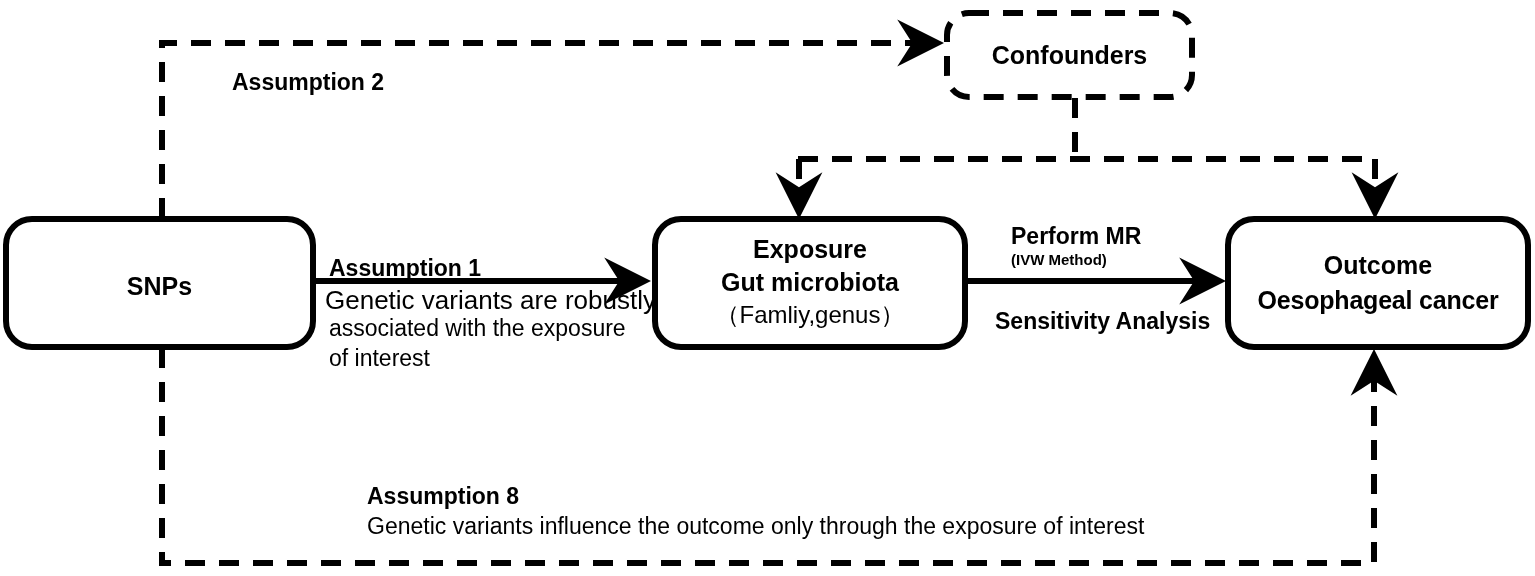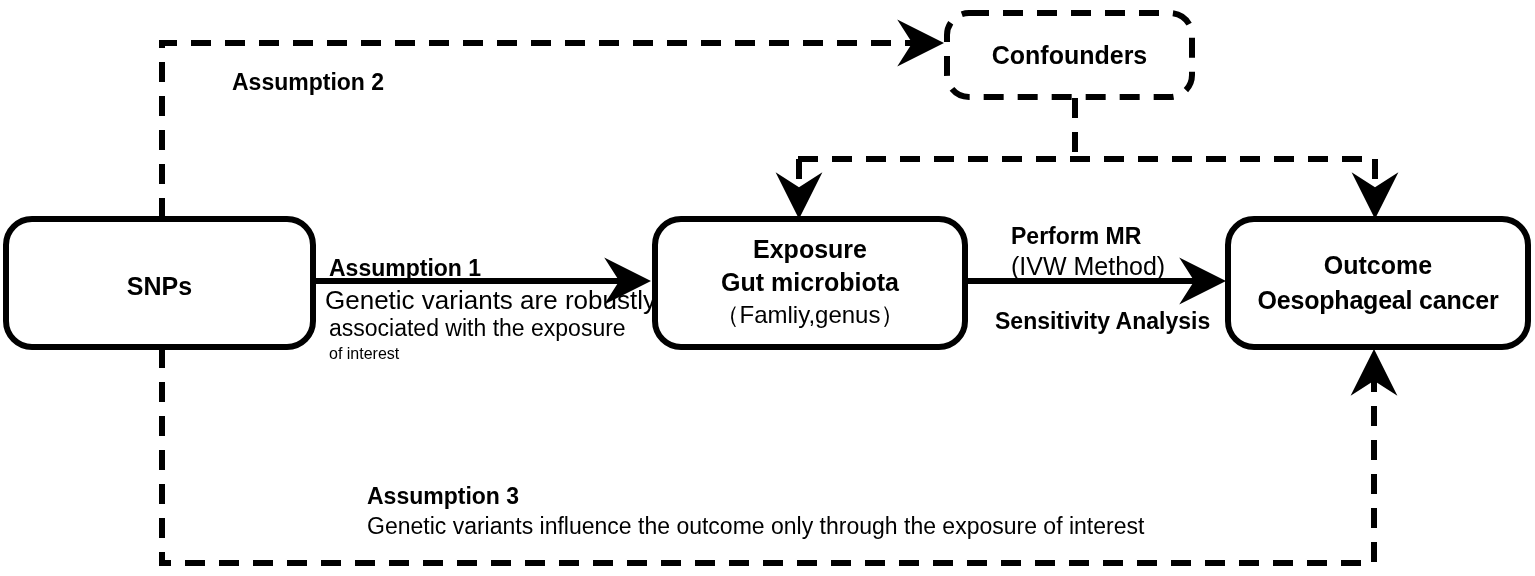--- a/index.html
+++ b/index.html
@@ -103,23 +103,23 @@
 
   <div class="node-box" style="left:947px; top:13px; width:245px; height:84px;">
     <div class="boxtext" style="font-size:25px;">Confounders</div>
   </div>
 
   <div class="lbl bold" style="left:232px; top:68px; font-size:23px;">Assumption 2</div>
 
   <div class="lbl bold" style="left:329px; top:254px; font-size:23px;">Assumption 1</div>
   <div class="lbl" style="left:325px; top:284px; font-size:26px;">Genetic variants are robustly</div>
   <div class="lbl" style="left:329px; top:314px; font-size:23px;">associated with the exposure</div>
-  <div class="lbl" style="left:329px; top:344px; font-size:16px;">of interest</div>
+  <div class="lbl" style="left:329px; top:344px; font-size:23px;">of interest</div>
 
   <div class="lbl bold" style="left:1011px; top:222px; font-size:23px;text-align:center;">Perform MR</div>
-  <div class="lbl" style="left:1011px; top:250px; font-size:25px;">(IVW Method)</div>
+  <div class="lbl" style="left:1011px; top:250px; font-size:15px;font-weight:bold;">(IVW Method)</div>
 
   <div class="lbl bold" style="left:995px; top:307px; font-size:23px;">Sensitivity Analysis</div>
 
-  <div class="lbl bold" style="left:367px; top:482px; font-size:23px;">Assumption 3</div>
+  <div class="lbl bold" style="left:367px; top:482px; font-size:23px;">Assumption 8</div>
   <div class="lbl" style="left:367px; top:512px; font-size:23px;">Genetic variants influence the outcome only through the exposure of interest</div>
 
 </div>
 
 </body></html>

